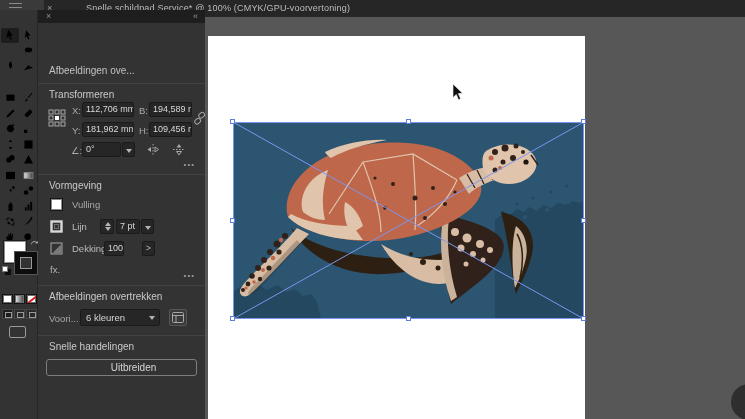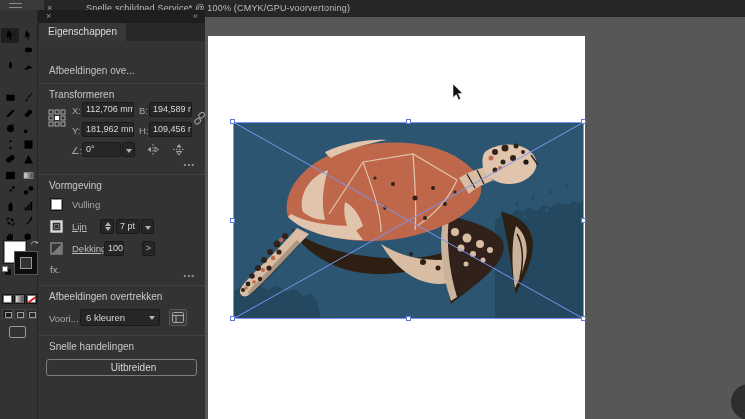--- a/index.html
+++ b/index.html
@@ -49,21 +49,21 @@
   .panel-header { position:absolute; left:0; top:0; width:100%; height:13px; background:#1e1e1e; }
   .panel-header .x { position:absolute; left:8px; top:1px; font-size:9px; color:#8f8f8f; }
   .panel-header .col { position:absolute; right:7px; top:1px; font-size:9px; color:#8f8f8f; }
   .panel-tabs { position:absolute; left:0; top:13px; width:100%; height:18px; background:#282828; }
   .panel-tab { position:absolute; left:1px; top:0; height:18px; padding:0 9px; background:#373737; color:#dcdcdc; font-size:10px; line-height:18px; }
   .panel-body { position:absolute; left:0; top:31px; width:100%; bottom:0;margin-top:16px; }
 
   .sep { position:absolute; left:0; width:167px; height:1px; background:#424242; }
   .heading { position:absolute; left:11px; font-size:10px; color:#c9c9c9; }
   .lbl { position:absolute; font-size:9.5px; color:#a9a9a9; }
-  .link { text-decoration:underline; color:#bcbcbc; }
+  .link { color:#bcbcbc; }
   .field { position:absolute; height:15px; background:#262626; border:1px solid #1a1a1a; border-radius:2px;
            font-size:9px; color:#d8d8d8; line-height:13px; padding:0 3px; white-space:nowrap; overflow:hidden; }
   .chev-box { position:absolute; height:15px; width:13px; background:#262626; border:1px solid #1a1a1a; border-radius:2px; }
   .chev-box:after { content:""; position:absolute; left:3px; top:6px; border-left:3px solid transparent; border-right:3px solid transparent; border-top:4px solid #b3b3b3; }
   .more { position:absolute; right:10px; font-size:8px; color:#9a9a9a; letter-spacing:1px; }
 
   .refpoint { position:absolute; left:10px; }
   .panel svg .st { stroke:#a8a8a8; fill:none; stroke-width:1; }
   .panel svg .fl { fill:#a8a8a8; }
 
@@ -381,23 +381,20 @@
     <div class="dm"></div>
   </div>
 
   <div class="screen-mode"></div>
 </div>
 
 <div class="panel">
   <div class="panel-header">
     <span class="x">×</span>
     <span class="col">«</span>
-  </div>
-  <div class="panel-tabs">
-    <div class="panel-tab">Eigenschappen</div>
   </div>
 
   <div class="panel-body">
 
     <div class="heading" style="top:8px;color:#c2c2c2">Afbeeldingen ove...</div>
     <div class="sep" style="top:26px"></div>
 
     <div class="heading" style="top:32px">Transformeren</div>
     <svg class="refpoint" style="top:52px" width="18" height="18" viewBox="0 0 18 18">
       <g class="st">

